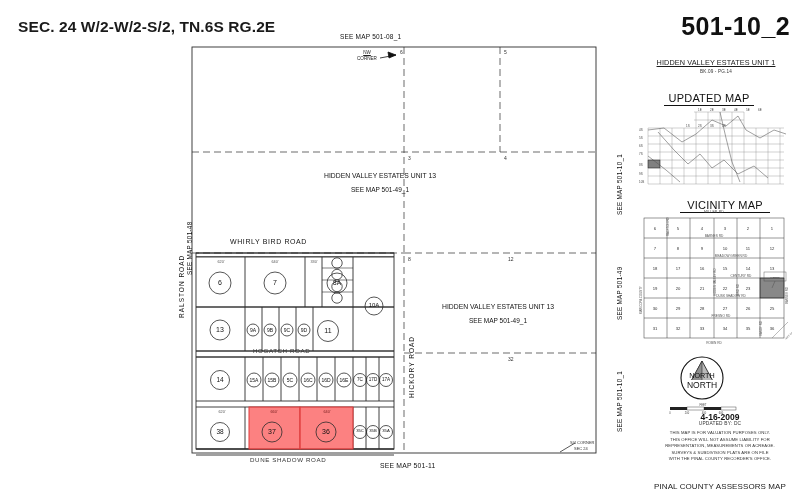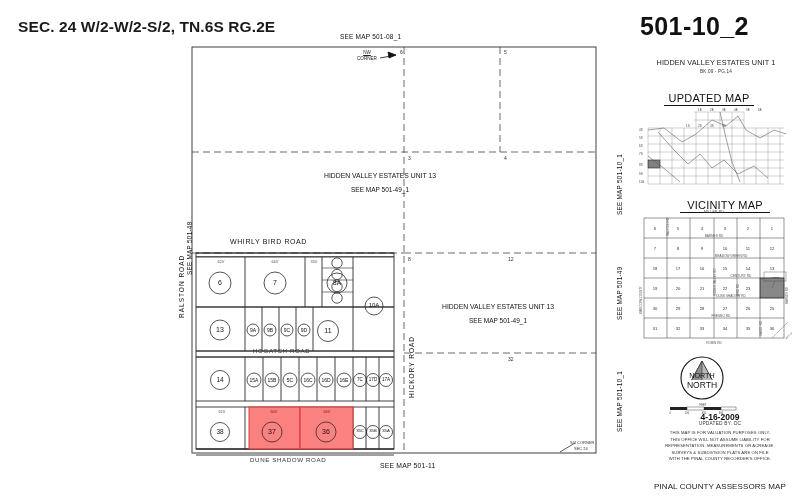--- a/index.html
+++ b/index.html
@@ -17,29 +17,30 @@
   }
 
   
   #sheet-title {
     position: absolute; left: 18px; top: 18px;
     font-size: 15.5px; font-weight: bold; color: #1a1a1a;
     letter-spacing: .1px; white-space: nowrap;
   }
   #map-number {
     position: absolute; left: 640px; top: 12px;
-    width: 150px; text-align: left;
+    width: 150px; text-align: right;
     font-size: 25px; font-weight: bold; color: #111;
     letter-spacing: .4px;
   }
   #subdivision-name {
     position: absolute; left: 636px; top: 58px;
     width: 160px; text-align: center;
     font-size: 7.3px; color: #1a1a1a; font-weight: normal;
     letter-spacing: .1px;
+    text-decoration: underline;
   }
   #book-page {
     position: absolute; left: 636px; top: 69px;
     width: 160px; text-align: center;
     font-size: 4.6px; color: #333; letter-spacing: .2px;
   }
 
   
   .panel-title {
     position: absolute; text-align: center;

